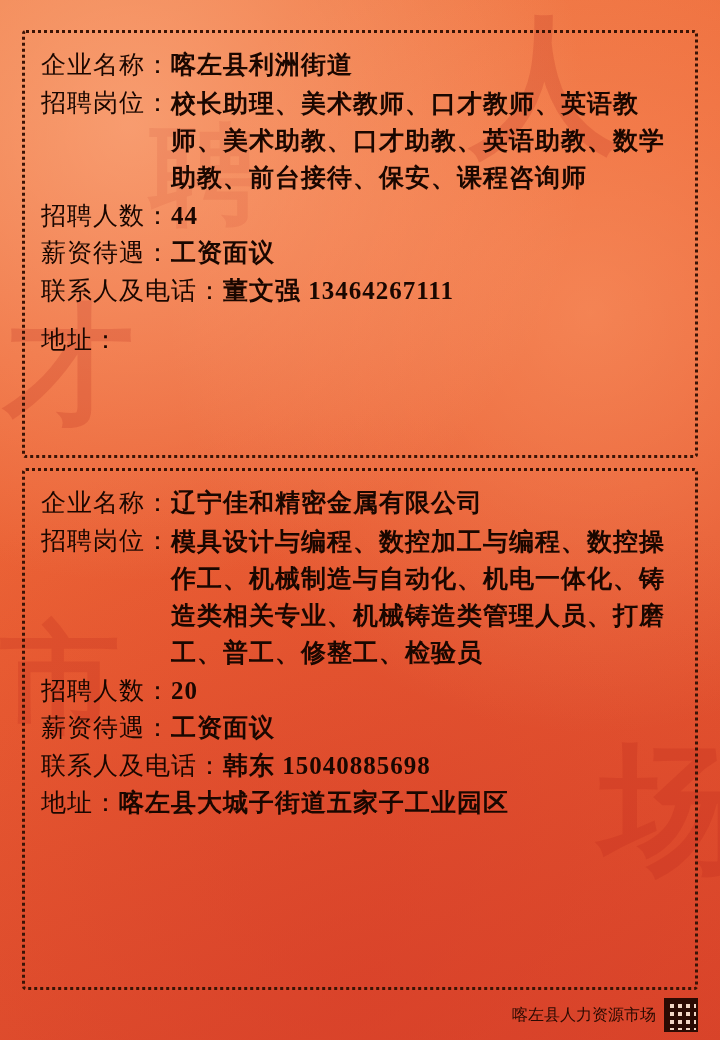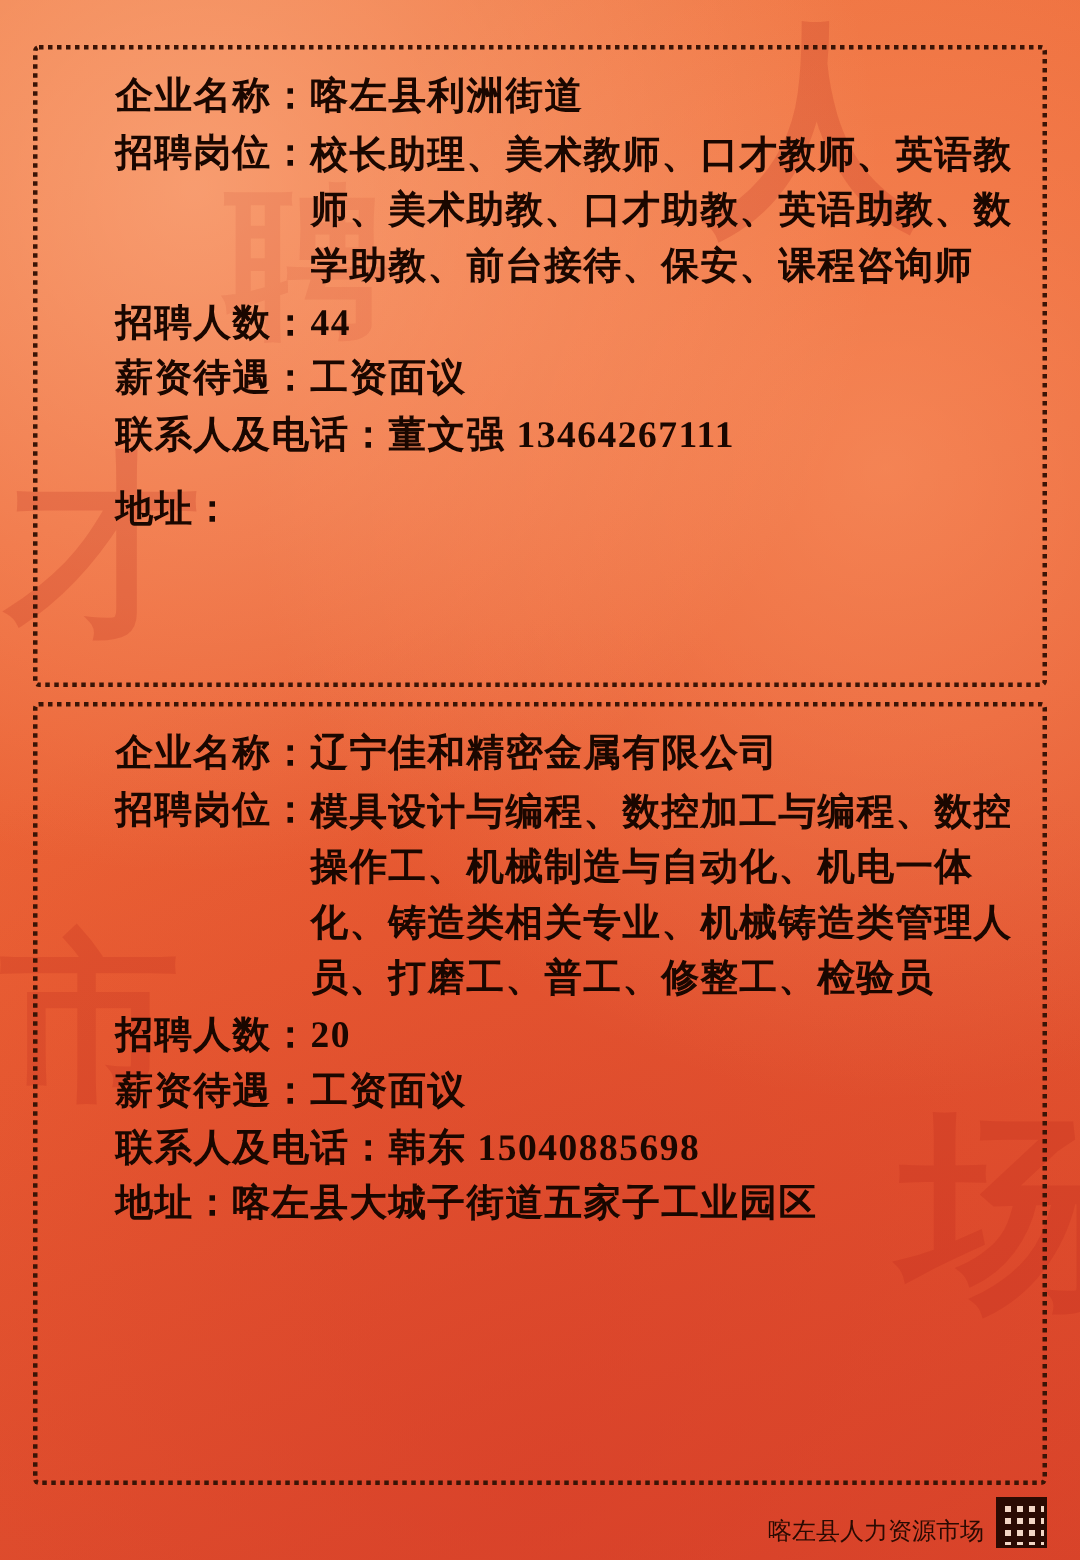--- a/index.html
+++ b/index.html
@@ -53,26 +53,25 @@
   .card-2 { top: 468px; height: 522px; }
 
   .row {
     display: flex;
     align-items: flex-start;
     margin-bottom: 2px;
   }
   .label {
     flex: 0 0 auto;
     font-size: 25px;
-    font-weight: bold;
+    font-weight: normal;
     color: #1a0700;
     line-height: 1.42;
     white-space: nowrap;
     letter-spacing: 1px;
-    margin-left: 36px;
   }
   .value {
     flex: 1 1 auto;
     font-size: 25px;
     font-weight: bold;
     color: #1a0700;
     line-height: 1.42;
     letter-spacing: 1px;
   }
   .value.plain {
@@ -82,21 +81,21 @@
     line-height: 1.48;
     font-family: Liberation Serif, serif;
   }
   .gap-md { height: 12px; }
 
   .footer {
     position: absolute;
     right: 22px;
     bottom: 8px;
     display: flex;
-    align-items: flex-end;
+    align-items: center;
     gap: 8px;
   }
   .footer-label {
     font-size: 16px;
     color: #2a0a02;
     font-family: "Liberation Sans", sans-serif;
     font-weight: normal;
   }
   .qr {
     width: 34px;

